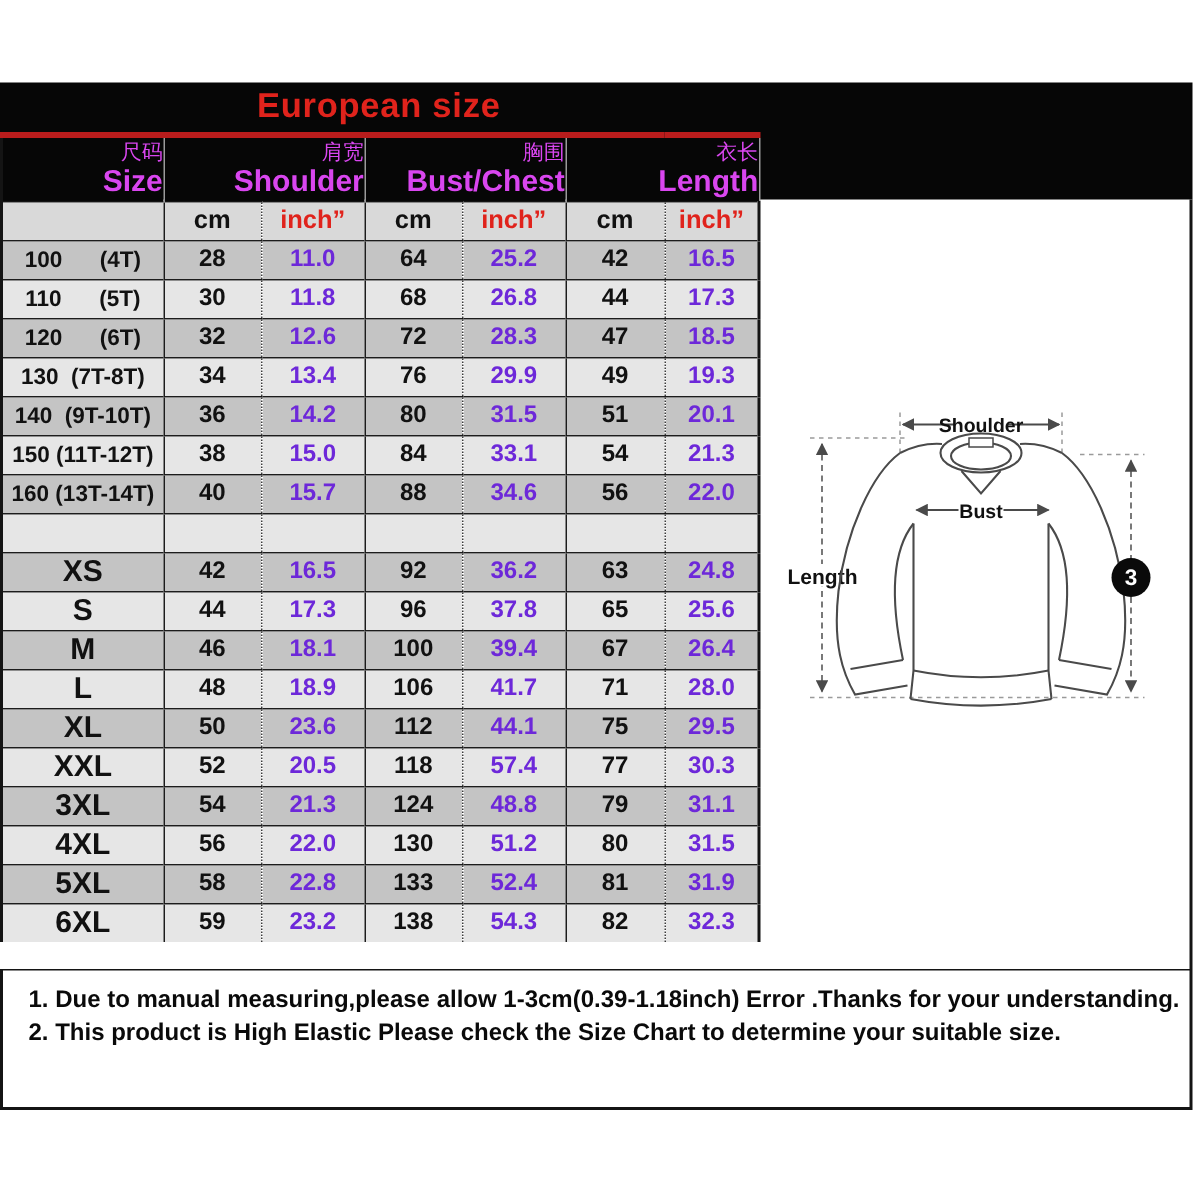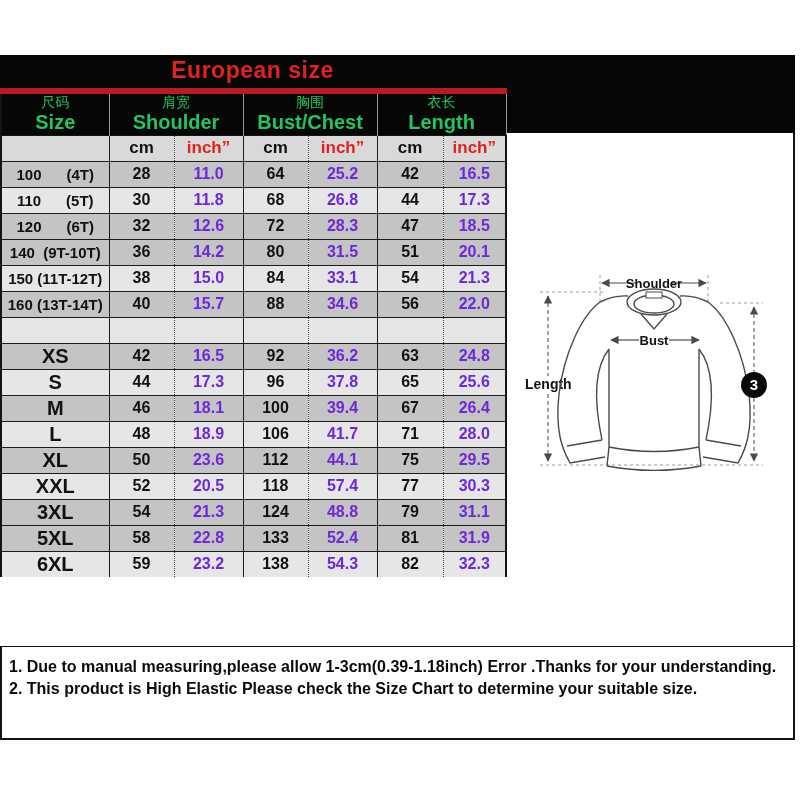--- a/index.html
+++ b/index.html
@@ -10,22 +10,22 @@
   .band{position:absolute;left:0;top:55px;width:795px;height:78px;background:#060606;}
   .title{position:absolute;left:0;top:57px;width:505px;text-align:center;
     font-size:23px;font-weight:bold;color:#e0231c;letter-spacing:.5px;}
 
   
   table.size-table{position:absolute;left:0;top:88px;width:505px;border-collapse:collapse;
     table-layout:fixed;border-left:2px solid #141414;z-index:1;}
   table.size-table th,table.size-table td{padding:0;text-align:center;vertical-align:middle;overflow:hidden;}
 
   thead tr.grp{height:44px;}
-  thead tr.grp th{background:#060606;color:#22c55e;border-top:6px solid #b91c1c;
-    border-right:1px solid #9a9a9a;}
+  thead tr.grp th{background:#060606;color:#d946ef;border-top:4px solid #b91c1c;
+    border-right:1px solid #9a9a9a;text-align:right;}
   thead tr.grp th:last-child{border-right:1px solid #9a9a9a;}
   .zh{font-size:14px;font-weight:normal;line-height:17px;}
   .en{font-size:20px;font-weight:bold;line-height:23px;}
 
   thead tr.units{height:26px;background:#d9d9d9;}
   thead tr.units th{font-size:17px;font-weight:bold;border-top:1px solid #141414;}
   .cm-val{border-left:1px solid #1c1c1c;}
   .inch-val{border-left:1px dotted #3a3a3a;color:#e0231c;}
   td.cm-val,th.cm-val{color:#111;}
   td.inch-val{color:#6d28d9;}
@@ -39,21 +39,21 @@
   td.size-col{white-space:pre;font-weight:bold;color:#111;}
   td.size-col.kid{font-size:15px;}
   td.size-col.adult{font-size:20px;}
 
   
   .right-edge{position:absolute;left:793px;top:133px;width:2px;height:513px;background:#141414;}
 
   
   .notes{position:absolute;left:0;top:646px;width:795px;height:94px;box-sizing:border-box;
     background:#fff;border:2px solid #141414;border-top:1px solid #141414;z-index:2;}
-  .notes p{margin:0;padding:0 0 0 7px;font-size:16px;font-weight:bold;color:#0a0a0a;line-height:22px;}
+  .notes p{margin:0;padding:0 0 0 17px;font-size:16px;font-weight:bold;color:#0a0a0a;line-height:22px;}
   .notes p:first-child{margin-top:9px;}
 
   
   svg.diagram{position:absolute;left:515px;top:250px;z-index:1;}
   .meas-label{font:bold 13px "Liberation Sans",sans-serif;fill:#111;}
   .len-label{font:bold 14px "Liberation Sans",sans-serif;fill:#111;}
   .badge-num{font:bold 15px "Liberation Sans",sans-serif;fill:#fff;}
 </style>
 </head>
 <body>
@@ -123,20 +123,29 @@
         </tr>
         <tr class="dark">
           <td class="size-col kid">120      (6T)</td>
           <td class="cm-val">32</td>
           <td class="inch-val">12.6</td>
           <td class="cm-val">72</td>
           <td class="inch-val">28.3</td>
           <td class="cm-val">47</td>
           <td class="inch-val">18.5</td>
         </tr>
+        <tr class="light">
+          <td class="size-col kid">130  (7T-8T)</td>
+          <td class="cm-val">34</td>
+          <td class="inch-val">13.4</td>
+          <td class="cm-val">76</td>
+          <td class="inch-val">29.9</td>
+          <td class="cm-val">49</td>
+          <td class="inch-val">19.3</td>
+        </tr>
         <tr class="dark">
           <td class="size-col kid">140  (9T-10T)</td>
           <td class="cm-val">36</td>
           <td class="inch-val">14.2</td>
           <td class="cm-val">80</td>
           <td class="inch-val">31.5</td>
           <td class="cm-val">51</td>
           <td class="inch-val">20.1</td>
         </tr>
         <tr class="light">
@@ -221,20 +230,29 @@
           <td class="inch-val">30.3</td>
         </tr>
         <tr class="dark">
           <td class="size-col adult">3XL</td>
           <td class="cm-val">54</td>
           <td class="inch-val">21.3</td>
           <td class="cm-val">124</td>
           <td class="inch-val">48.8</td>
           <td class="cm-val">79</td>
           <td class="inch-val">31.1</td>
+        </tr>
+        <tr class="light">
+          <td class="size-col adult">4XL</td>
+          <td class="cm-val">56</td>
+          <td class="inch-val">22.0</td>
+          <td class="cm-val">130</td>
+          <td class="inch-val">51.2</td>
+          <td class="cm-val">80</td>
+          <td class="inch-val">31.5</td>
         </tr>
         <tr class="dark">
           <td class="size-col adult">5XL</td>
           <td class="cm-val">58</td>
           <td class="inch-val">22.8</td>
           <td class="cm-val">133</td>
           <td class="inch-val">52.4</td>
           <td class="cm-val">81</td>
           <td class="inch-val">31.9</td>
         </tr>

